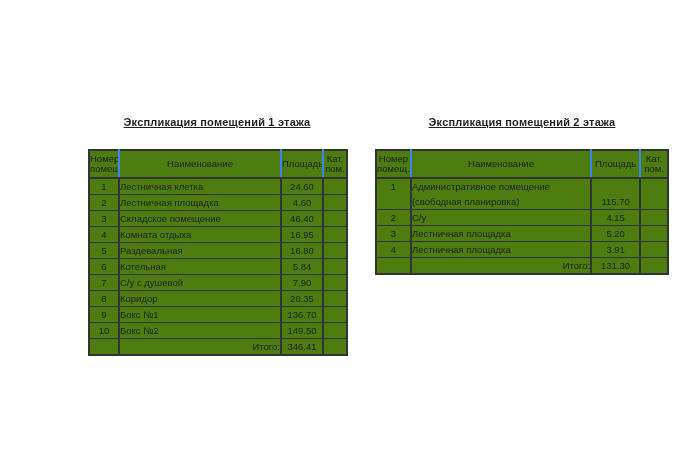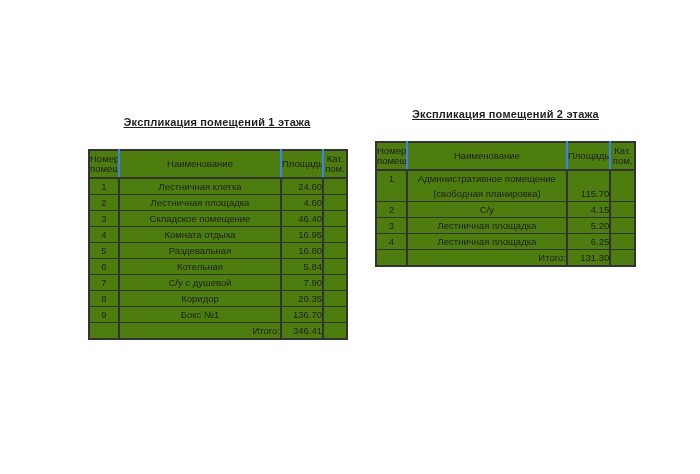--- a/index.html
+++ b/index.html
@@ -2,21 +2,21 @@
 <html><head>
 <meta charset="utf-8">
 <style>
   html,body{margin:0;padding:0;background:#ffffff;}
   .sheet{
     position:relative;width:700px;height:474px;background:#ffffff;
     font-family:"Liberation Sans",sans-serif;color:#1f1f1f;overflow:hidden;
   }
   .table-block{position:absolute;}
   #block-floor1{left:88px;top:116px;width:258px;}
-  #block-floor2{left:375px;top:108px;width:261px;}
+  #block-floor2{left:375px;top:116px;width:294px;}
   .tbl-title{
     font-size:11px;font-weight:bold;text-decoration:underline;
     text-align:center;height:13px;line-height:13px;margin:0 0 20px 0;letter-spacing:.2px;
     white-space:nowrap;
   }
   table.expl{
     border-collapse:collapse;table-layout:fixed;width:100%;
     border:2px solid #333333;background:#4d7c0f;
   }
   table.expl th{
@@ -25,22 +25,22 @@
     border-left:2px solid #3b82f6;border-bottom:2px solid #333333;overflow:hidden;
   }
   table.expl td{
     font-size:9.5px;height:15px;padding:0;vertical-align:middle;
     border-left:2px solid #333333;border-top:1px solid #333333;
     white-space:nowrap;overflow:hidden;
   }
   table.expl th:first-child, table.expl td:first-child{border-left:none;}
   tr.nodiv td{border-top:none;}
   .c-num{text-align:center;}
-  .c-name{text-align:center;padding-left:8px;}
-  .c-area{text-align:right;}
+  .c-name{text-align:left;padding-left:8px;}
+  .c-area{text-align:center;}
   .c-cat{text-align:center;}
   td.total-label{text-align:right;padding-right:4px;padding-left:0;}
 </style>
 </head>
 <body>
 
 <div class="sheet">
 
   <div class="table-block" id="block-floor1">
     <div class="tbl-title">Экспликация помещений 1 этажа</div>
@@ -110,20 +110,26 @@
             <td class="c-area">20.35</td>
             <td class="c-cat"></td>
           </tr>
           <tr>
             <td class="c-num">9</td>
             <td class="c-name">Бокс №1</td>
             <td class="c-area">136.70</td>
             <td class="c-cat"></td>
           </tr>
           <tr>
+            <td class="c-num">10</td>
+            <td class="c-name">Бокс №2</td>
+            <td class="c-area">149.50</td>
+            <td class="c-cat"></td>
+          </tr>
+          <tr>
             <td class="c-num"></td>
             <td class="c-name total-label">Итого:</td>
             <td class="c-area">346.41</td>
             <td class="c-cat"></td>
           </tr>
         </tbody>
     </table>
   </div>
 
   <div class="table-block" id="block-floor2">
@@ -166,21 +172,21 @@
           </tr>
           <tr>
             <td class="c-num">3</td>
             <td class="c-name">Лестничная площадка</td>
             <td class="c-area">5.20</td>
             <td class="c-cat"></td>
           </tr>
           <tr>
             <td class="c-num">4</td>
             <td class="c-name">Лестничная площадка</td>
-            <td class="c-area">6.25</td>
+            <td class="c-area">3.91</td>
             <td class="c-cat"></td>
           </tr>
           <tr>
             <td class="c-num"></td>
             <td class="c-name total-label">Итого:</td>
             <td class="c-area">131.30</td>
             <td class="c-cat"></td>
           </tr>
         </tbody>
     </table>

